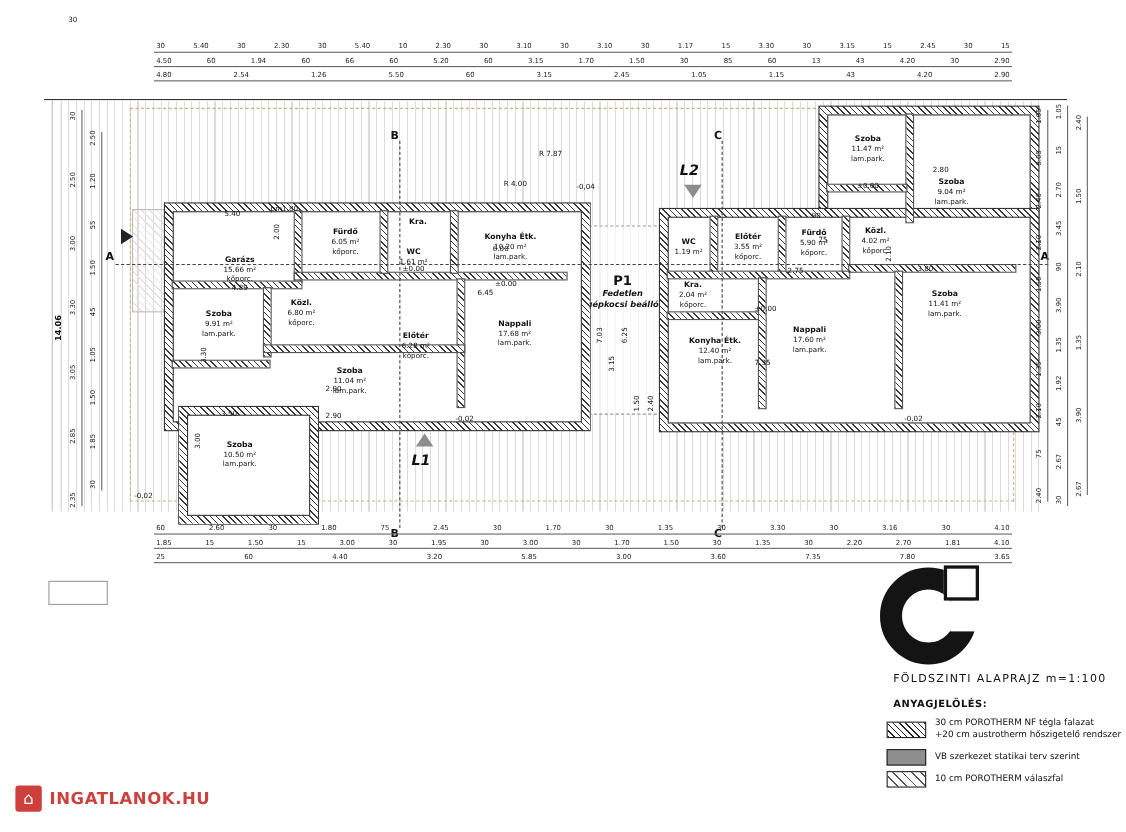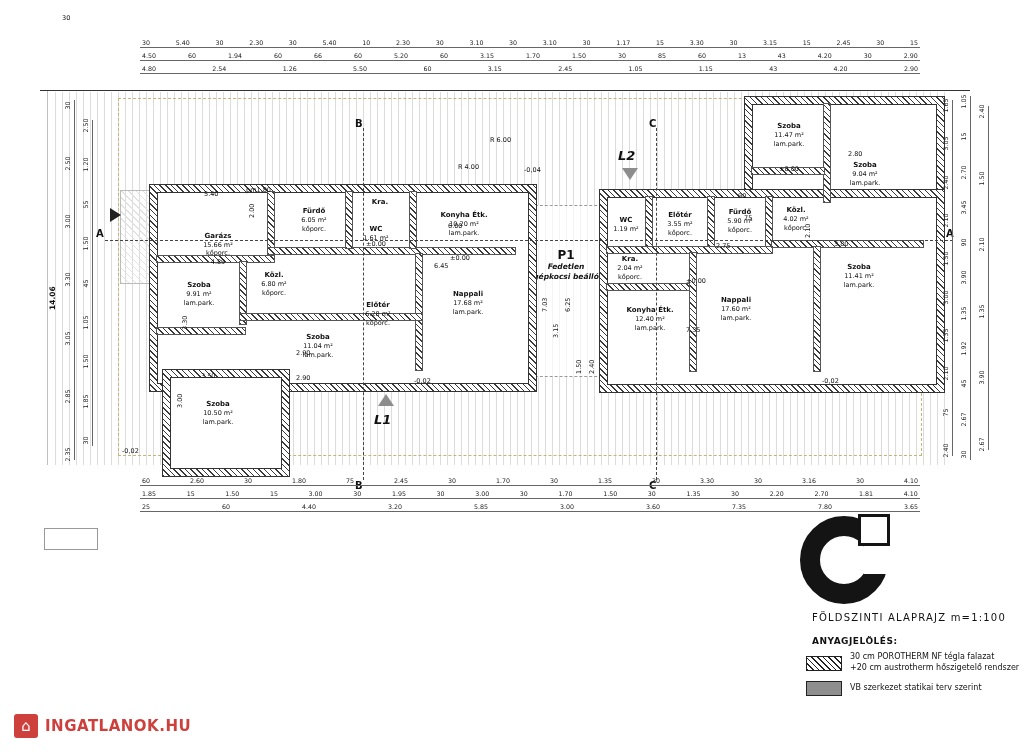--- a/index.html
+++ b/index.html
@@ -224,21 +224,21 @@
   <span class="marker" style="left:649px;top:480px">C</span>
   <span class="marker" style="left:96px;top:228px">A</span>
   <span class="marker" style="left:946px;top:228px">A</span>
   <div class="tri-right" style="left:110px;top:208px"></div>
 
   <span class="lbl-l" style="left:618px;top:148px">L2</span>
   <div class="tri-down" style="left:622px;top:168px"></div>
   <span class="lbl-l" style="left:374px;top:412px">L1</span>
   <div class="tri-up" style="left:378px;top:394px"></div>
 
-  <span class="ann" style="left:490px;top:136px">R 6.00</span>
+  <span class="ann" style="left:490px;top:136px">R 7.87</span>
   <span class="ann" style="left:458px;top:163px">R 4.00</span>
   <span class="ann" style="left:246px;top:186px">pm1,80</span>
   <span class="ann" style="left:366px;top:240px">±0.00</span>
   <span class="ann" style="left:450px;top:254px">±0.00</span>
   <span class="ann" style="left:686px;top:277px">±0.00</span>
   <span class="ann" style="left:779px;top:165px">±0.00</span>
   <span class="ann" style="left:414px;top:377px">-0,02</span>
   <span class="ann" style="left:822px;top:377px">-0,02</span>
   <span class="ann" style="left:524px;top:166px">-0,04</span>
   <span class="ann" style="left:122px;top:447px">-0,02</span>
@@ -449,19 +449,25 @@
       <div>30 cm POROTHERM NF tégla falazat</div>
       <div>+20 cm austrotherm hőszigetelő rendszer</div>
     </div>
   </div>
   <div class="legend-row" style="left:806px;top:680px;width:214px">
     <div class="sw solid"></div>
     <div>
       <div>VB szerkezet statikai terv szerint</div>
     </div>
   </div>
+  <div class="legend-row" style="left:806px;top:700px;width:214px">
+    <div class="sw hatch2"></div>
+    <div>
+      <div>10 cm POROTHERM válaszfal</div>
+    </div>
+  </div>
 
   <div class="wm" style="left:14px;top:714px">
     <div class="wm-box">⌂</div>
     <div class="wm-text">INGATLANOK.HU</div>
   </div>
 
 </div>
 
 </body></html>

